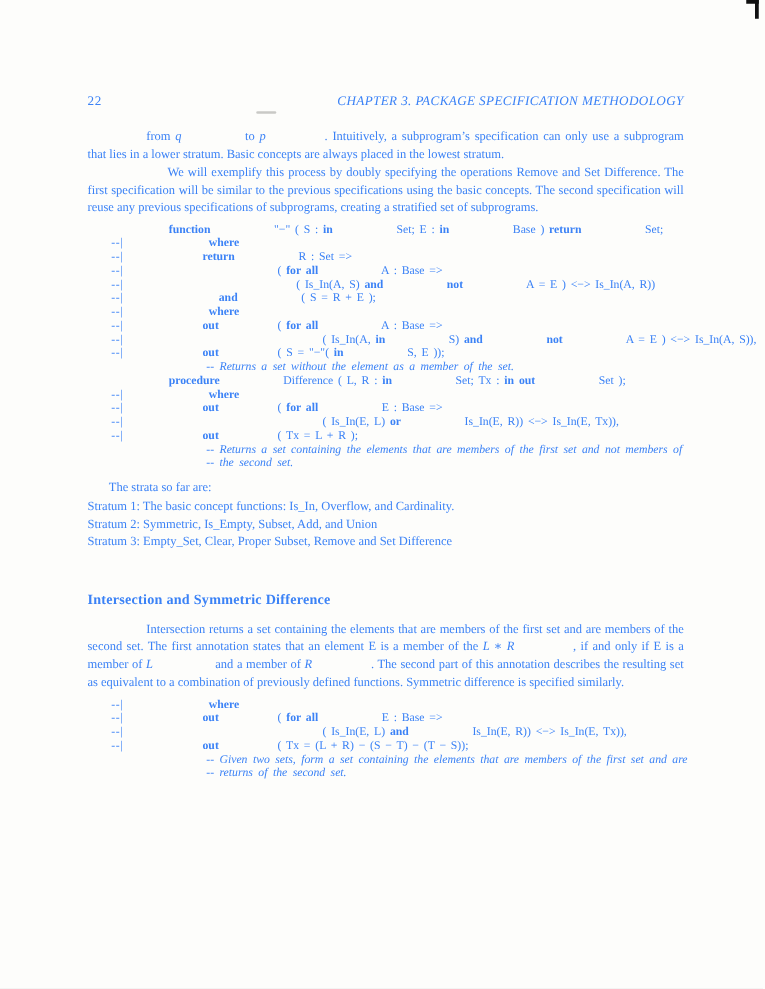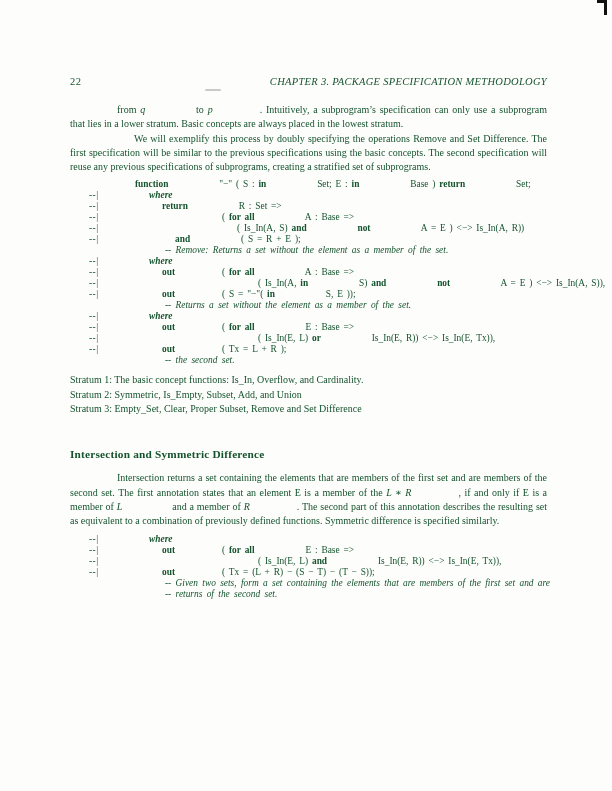--- a/index.html
+++ b/index.html
@@ -1,21 +1,21 @@
 <!DOCTYPE html>
 <html><head>
 <meta charset="utf-8">
 <style>
   html, body { margin: 0; padding: 0; background: #e8e8e8; }
   .page {
     position: relative;
     width: 612px;
     height: 791px;
     background: #fdfdfb;
-    color: #14532d;
+    color: #3b82f6;
     font-family: "Liberation Serif", "DejaVu Serif", serif;
     box-sizing: border-box;
     padding: 76px 65px 0 70px;
     overflow: hidden;
   }
   
   .artifact-corner-v { position: absolute; top: 0; right: 5px; width: 3px; height: 15px; background: #111; }
   .artifact-corner-h { position: absolute; top: 0; right: 5px; width: 10px; height: 3px; background: #111; }
   .artifact-smudge { position: absolute; top: 89px; left: 205px; width: 16px; height: 2px; background: #c9c9c6; border-radius: 1px; }
 
@@ -50,21 +50,21 @@
   }
   .code-line { display: flex; white-space: nowrap; }
   .gutter {
     flex: 0 0 65px;
     box-sizing: border-box;
     padding-left: 19px;
     letter-spacing: 0.5px;
   }
   .code-text { }
   .ind-0 { margin-left: 0; }
-  .ind-1 { margin-left: 14px; font-style: italic; }
+  .ind-1 { margin-left: 32px; }
   .ind-2 { margin-left: 27px; }
   .ind-3 { margin-left: 40px; }
   .ind-4 { margin-left: 55px; text-align: center; }
   .ind-5 { margin-left: 76px; }
   .ind-c { margin-left: 30px; font-style: italic; word-spacing: 2px; }
   .ind-c .r-i { padding-left: 0; }
 
   .strata { margin-top: 7px; font-size: 10px; line-height: 14.3px; }
   .strata-intro { text-indent: 17px; }
   .strata-item { }
@@ -113,21 +113,20 @@
       <div class="code-line">
         <span class="gutter">--|</span>
         <span class="code-text ind-4"><span class="r-n">( Is_In(A, S) </span><span class="r-b">and</span><span class="r-n"> </span><span class="r-b">not</span><span class="r-n"> A = E ) &lt;−&gt; Is_In(A, R))</span></span>
       </div>
       <div class="code-line">
         <span class="gutter">--|</span>
         <span class="code-text ind-3"><span class="r-b">and</span><span class="r-n"> ( S = R + E );</span></span>
       </div>
       <div class="code-line">
         <span class="gutter"></span>
-        <span class="code-text ind-c"><span class="r-i">--  Remove: Returns a set without the element as a member of the set.</span></span>
       </div>
       <div class="code-line">
         <span class="gutter"></span>
       </div>
       <div class="code-line">
         <span class="gutter">--|</span>
         <span class="code-text ind-1"><span class="r-b">where</span></span>
       </div>
       <div class="code-line">
         <span class="gutter">--|</span>
@@ -140,47 +139,50 @@
       <div class="code-line">
         <span class="gutter">--|</span>
         <span class="code-text ind-2"><span class="r-b">out</span><span class="r-n">( S = "−"( </span><span class="r-b">in</span><span class="r-n"> S, E ));</span></span>
       </div>
       <div class="code-line">
         <span class="gutter"></span>
         <span class="code-text ind-c"><span class="r-i">--  Returns a set without the element as a member of the set.</span></span>
       </div>
       <div class="code-line">
         <span class="gutter"></span>
+        <span class="code-text ind-0"><span class="r-b">procedure</span><span class="r-n"> Difference ( L, R : </span><span class="r-b">in</span><span class="r-n"> Set; Tx : </span><span class="r-b">in out</span><span class="r-n"> Set );</span></span>
       </div>
       <div class="code-line">
         <span class="gutter">--|</span>
         <span class="code-text ind-1"><span class="r-b">where</span></span>
       </div>
       <div class="code-line">
         <span class="gutter">--|</span>
         <span class="code-text ind-2"><span class="r-b">out</span><span class="r-n">( </span><span class="r-b">for all</span><span class="r-n"> E : Base =&gt;</span></span>
       </div>
       <div class="code-line">
         <span class="gutter">--|</span>
         <span class="code-text ind-5"><span class="r-n">( Is_In(E, L) </span><span class="r-b">or</span><span class="r-n"> Is_In(E, R)) &lt;−&gt; Is_In(E, Tx)),</span></span>
       </div>
       <div class="code-line">
         <span class="gutter">--|</span>
         <span class="code-text ind-2"><span class="r-b">out</span><span class="r-n">( Tx = L + R );</span></span>
       </div>
       <div class="code-line">
         <span class="gutter"></span>
+        <span class="code-text ind-c"><span class="r-i">--  Returns a set containing the elements that are members of the first set and not members of</span></span>
       </div>
       <div class="code-line">
         <span class="gutter"></span>
         <span class="code-text ind-c"><span class="r-i">--  the second set.</span></span>
       </div>
     </div>
 
   <div class="strata">
+    <div class="strata-intro">The strata so far are:</div>
     <div class="strata-item">Stratum 1:  The basic concept functions: Is_In, Overflow, and Cardinality.</div>
     <div class="strata-item">Stratum 2:  Symmetric, Is_Empty, Subset, Add, and Union</div>
     <div class="strata-item">Stratum 3:  Empty_Set, Clear, Proper Subset, Remove and Set Difference</div>
   </div>
 
   <div class="section-heading">Intersection and Symmetric Difference</div>
 
   <p class="body-text para-after-heading"><span class="r-n">Intersection returns a set containing the elements that are members of the first set and are members of the second set. The first annotation states that an element E is a member of the </span><span class="r-m">L ∗ R</span><span class="r-n">, if and only if E is a member of </span><span class="r-m">L</span><span class="r-n"> and a member of </span><span class="r-m">R</span><span class="r-n">. The second part of this annotation describes the resulting set as equivalent to a combination of previously defined functions. Symmetric difference is specified similarly.</span></p>
 
   <div class="code-block">

